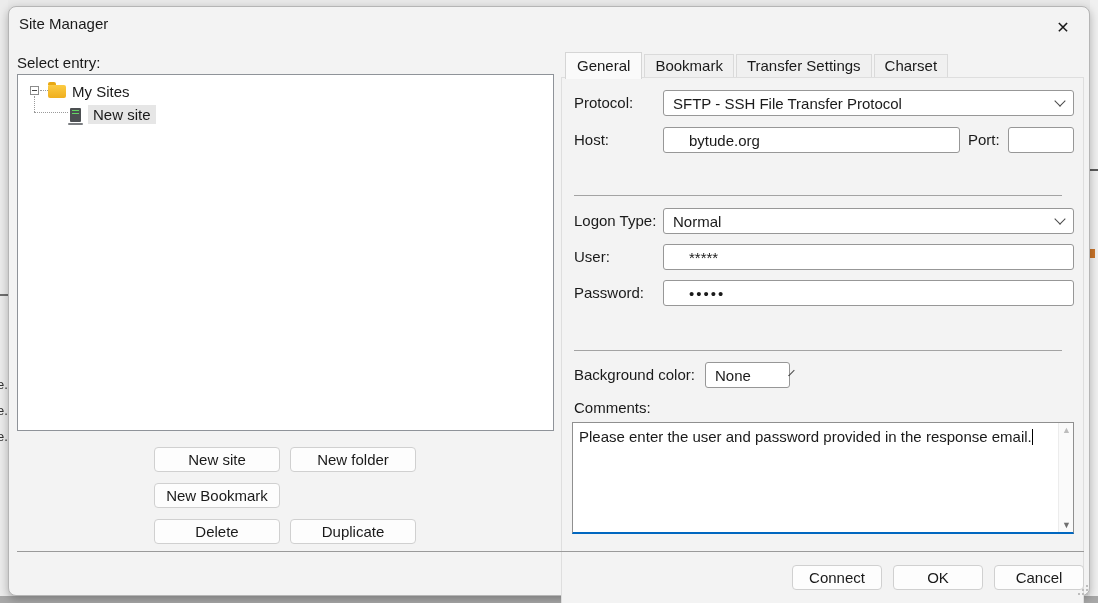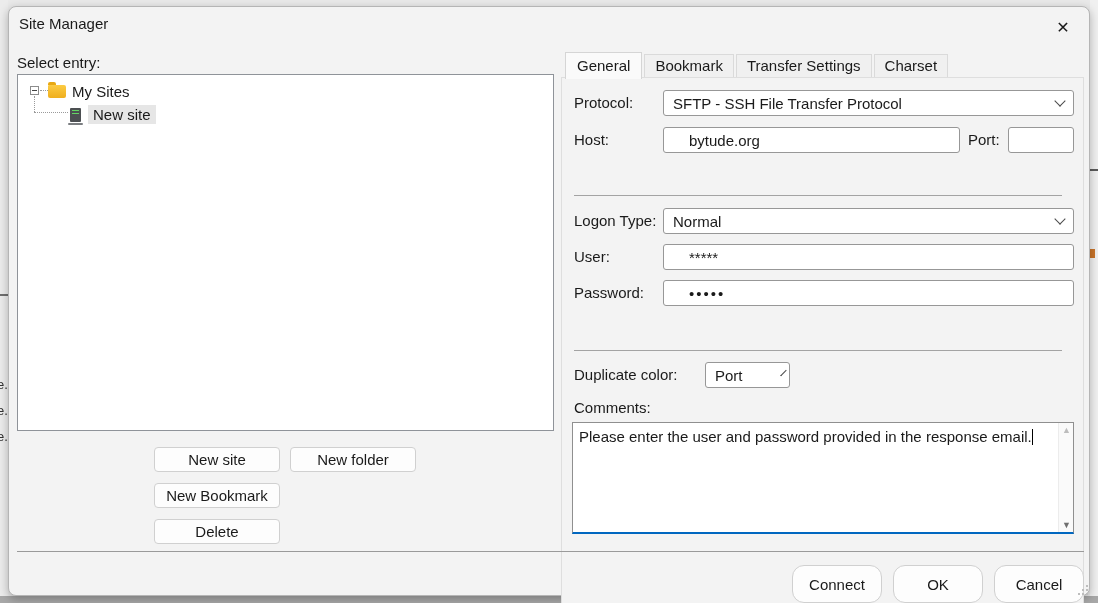--- a/index.html
+++ b/index.html
@@ -61,21 +61,21 @@
   .comments { position:absolute; left:10px; top:344px; width:502px; height:112px; background:#fff;
               border:1px solid #8f8f8f; border-bottom:2px solid #0067c0; }
   .comments .text { position:absolute; left:6px; top:4px; right:20px; font-size:15px; line-height:20px; }
   .caret { display:inline-block; width:1px; height:16px; background:#000; vertical-align:-3px; }
   .vscroll { position:absolute; right:0; top:0; width:15px; height:109px; background:#fafafa; border-left:1px solid #ececec; }
   .vscroll .up { position:absolute; top:2px; left:0; width:15px; text-align:center; font-size:9px; color:#bdbdbd; }
   .vscroll .down { position:absolute; bottom:2px; left:0; width:15px; text-align:center; font-size:9px; color:#6f6f6f; }
 
   
   .footer-sep { position:absolute; left:8px; top:544px; width:1067px; border-top:1px solid #9a9a9a; }
-  .footer-btn { position:absolute; top:558px; width:90px; height:38px;border-radius:12px; }
+  .footer-btn { position:absolute; top:558px; width:90px; height:25px; }
   .grip { position:absolute; left:1068px; top:577px; width:12px; height:12px; }
   .grip i { position:absolute; width:2px; height:2px; background:#bdbdbd;
             box-shadow:8px 0 #bdbdbd, 8px -4px #bdbdbd, 8px -8px #bdbdbd, 4px 0 #bdbdbd, 4px -4px #bdbdbd, 0 0 #bdbdbd;
             left:1px; top:9px; }
 </style>
 </head>
 <body>
 
 <div class="screen">
 
@@ -112,20 +112,21 @@
       <div class="tree-row" style="left:52px; top:30px;">
         <span class="server-ico"></span>
         <span class="sel">New site</span>
       </div>
     </div>
 
     <button class="btn grid-btn" style="left:145px; top:440px;">New site</button>
     <button class="btn grid-btn" style="left:281px; top:440px;">New folder</button>
     <button class="btn grid-btn" style="left:145px; top:476px;">New Bookmark</button>
     <button class="btn grid-btn" style="left:145px; top:512px;">Delete</button>
+    <button class="btn grid-btn" style="left:281px; top:512px;">Duplicate</button>
 
     <div class="tabbar">
       <div class="tab active">General</div>
       <div class="tab">Bookmark</div>
       <div class="tab">Transfer Settings</div>
       <div class="tab">Charset</div>
     </div>
 
     <div class="page">
 
@@ -149,23 +150,23 @@
       </div>
 
       <div class="label" style="left:12px; top:170px;">User:</div>
       <input class="tinput" style="left: 101px; top: 166px; width: 411px;" value="*****">
 
       <div class="label" style="left:12px; top:206px;">Password:</div>
       <input class="tinput" style="left: 101px; top: 202px; width: 411px; letter-spacing: 2px;" value="•••••">
 
       <div class="sep" style="left:12px; top:272px; width:488px;"></div>
 
-      <div class="label" style="left:12px; top:288px;">Duplicate color:</div>
+      <div class="label" style="left:12px; top:288px;">Background color:</div>
       <div class="combo" style="left:143px; top:284px; width:85px;">
-        <span>Port</span>
+        <span>None</span>
         <span class="chev"></span>
       </div>
 
       <div class="label" style="left:12px; top:321px;">Comments:</div>
       <div class="comments">
         <div class="text"><span>Please enter the user and password provided in the response email.</span><span class="caret"></span></div>
         <div class="vscroll">
           <div class="up">▲</div>
           <div class="down">▼</div>
         </div>

